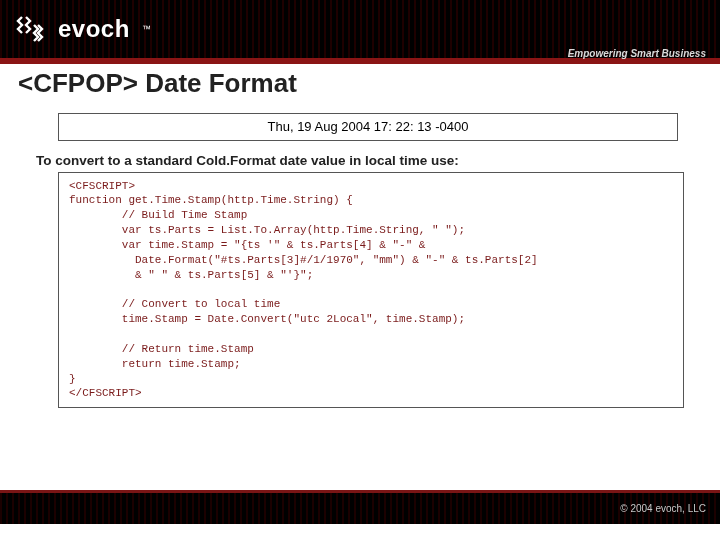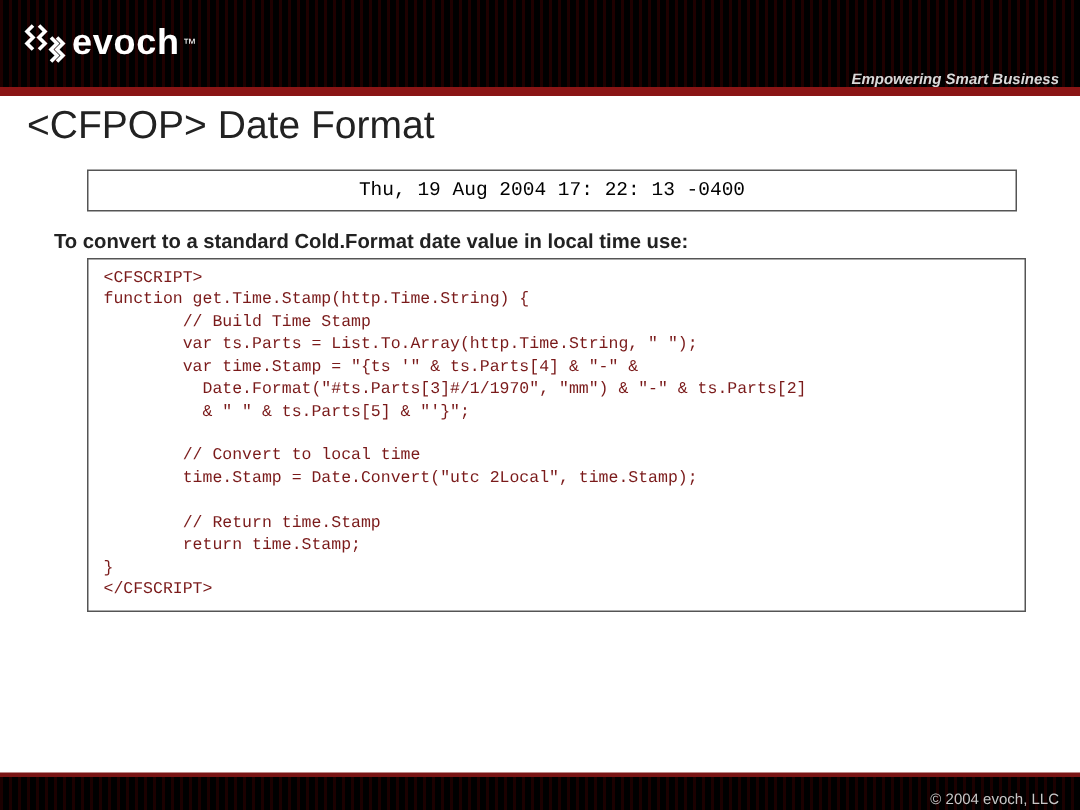--- a/index.html
+++ b/index.html
@@ -17,21 +17,21 @@
     align-items: center;
     padding: 0 14px;
     position: relative;
     background-image:
       repeating-linear-gradient(90deg, rgba(60,0,0,0.5) 0 2px, transparent 2px 6px),
       linear-gradient(#000,#000);
   }
   .logo {
     display: flex;
     align-items: center;
-    gap: 2px;
+    gap: 12px;
     z-index: 2;
   }
   .logo-mark {
     width: 32px; height: 32px;
     position: relative;
   }
   .logo-mark svg { width: 100%; height: 100%; }
   .logo-text {
     color: #fff;
     font-size: 24px;
@@ -50,57 +50,57 @@
   }
   .rule-red {
     position: absolute; left: 0; right: 0; top: 58px;
     height: 6px; background: #8a1515;
   }
   .content {
     padding: 10px 18px 0 18px;
   }
   .title {
     font-size: 26px;
-    font-weight: 400;
+    font-weight: 700;
     color: #222;
     margin-bottom: 14px;
   }
   .lead {
     font-size: 13.5px;
     font-weight: bold;
     color: #222;
     margin-left: 18px;
     margin-bottom: 4px;
   }
   .box {
     border: 1.5px solid #555;
     margin: 0 24px 12px 40px;
     padding: 4px 8px;
-    font-family: Liberation Mono, monospace;
+    font-family: Liberation Sans, sans-serif;
     font-size: 13px;
     line-height: 1.35;
     white-space: pre;
     overflow: hidden;
   }
   .box.center { text-align: center; }
   .codebox {
     border: 1.5px solid #555;
     margin: 0 18px 0 40px;
     padding: 6px 10px;
     font-family: "Courier New", monospace;
     font-size: 11px;
     line-height: 1.35;
     white-space: pre;
     color: #7a1a1a;
     overflow: hidden;
   }
   .foot {
     position: absolute;
     left: 0; right: 0; bottom: 0;
-    height: 25px;
+    height: 50px;
   }
   .foot-rule {
     height: 3px; background: #7a1515;
   }
   .foot-bar {
     height: 31px; background: #000;
     display: flex; align-items: center; justify-content: flex-end;
     padding-right: 14px;
     color: #c7c7c7;
     font-size: 10px;

